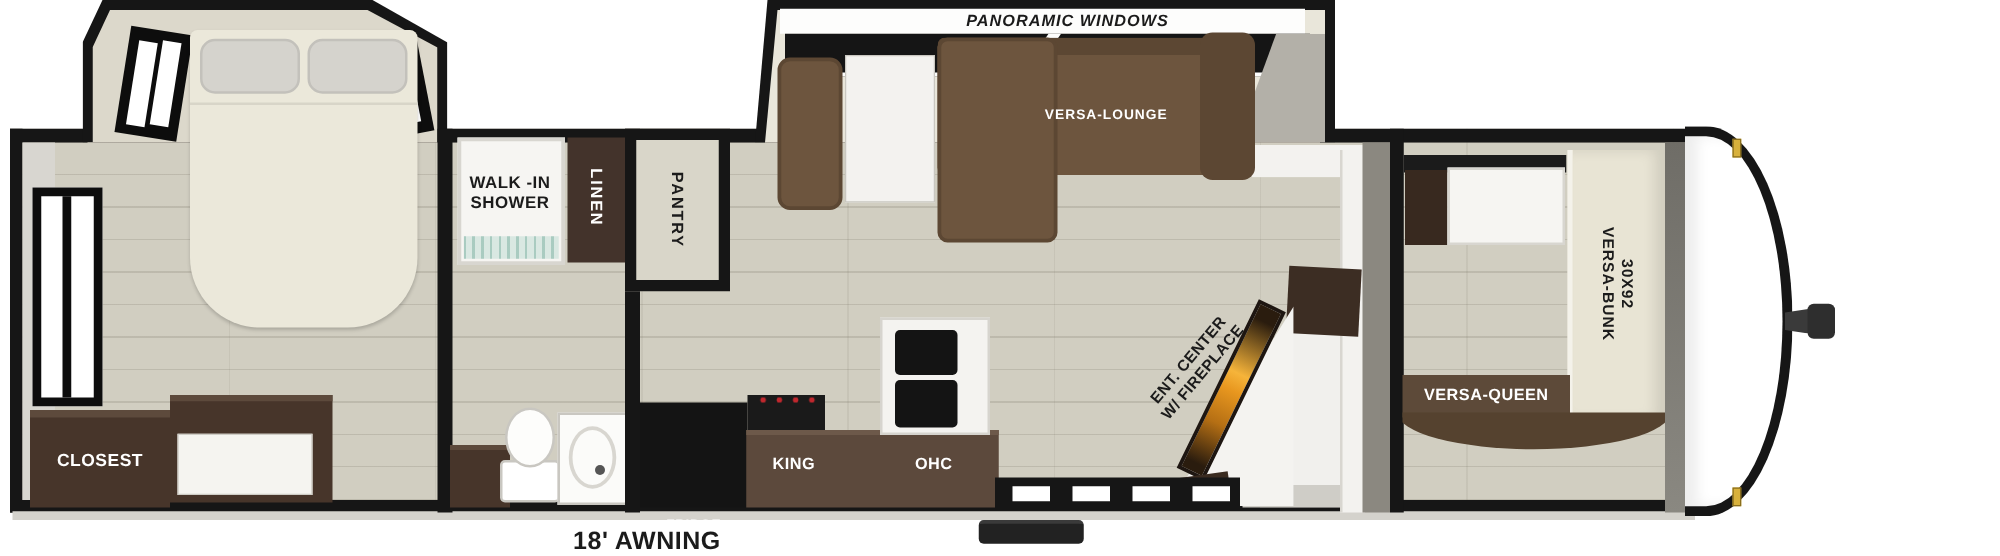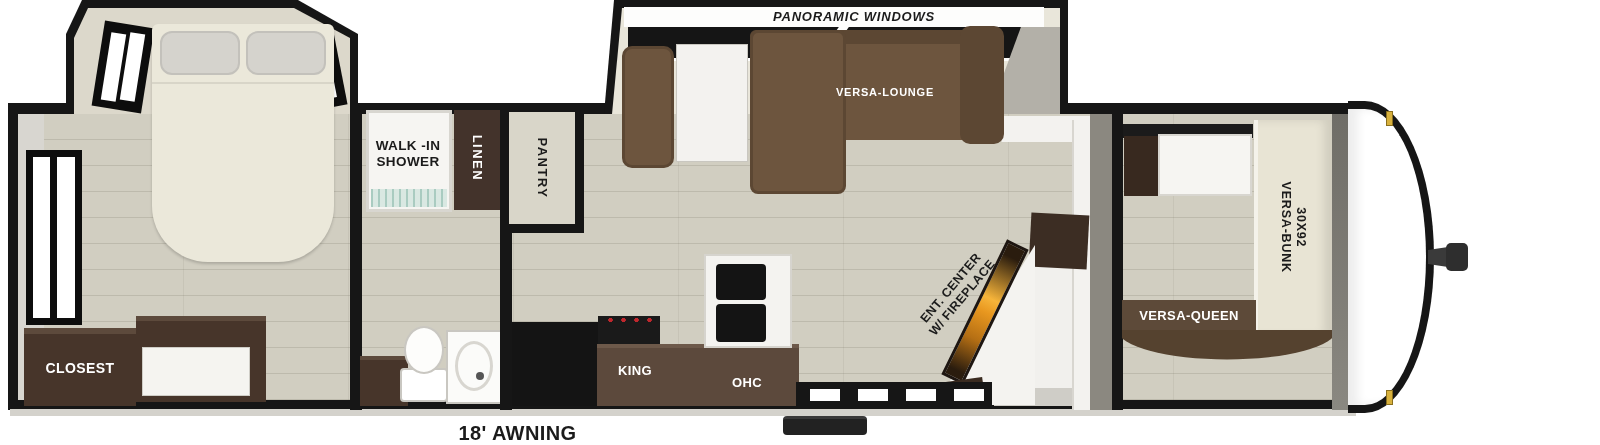--- a/index.html
+++ b/index.html
@@ -85,21 +85,21 @@
   <div class="abs" style="left:512px;top:322px;width:86px;height:84px;background:var(--appliance);"></div>
   <div class="lbl w" style="left:512px;top:372px;width:86px;font-size:11px;margin-top:42px;">FRIDGE</div>
 
   <div class="abs" style="left:598px;top:316px;width:62px;height:32px;background:#1a1a1a;">
     <div class="abs" style="left:6px;top:2px;width:50px;height:4px;
                 background-image:radial-gradient(circle 2px,#c0272d 2px,transparent 2.5px);
                 background-size:13px 4px;background-repeat:repeat-x;"></div>
   </div>
   <div class="abs" style="left:597px;top:344px;width:202px;height:62px;background:var(--counter);border-top:4px solid #6d594a;box-sizing:border-box;"></div>
   <div class="lbl w" style="left:600px;top:363px;width:70px;font-size:13px;">KING</div>
-  <div class="lbl w" style="left:707px;top:375px;width:80px;font-size:13px;">OHC</div>
+  <div class="lbl w" style="left:707px;top:363px;width:80px;font-size:13px;">OHC</div>
 
   <div class="abs" style="left:704px;top:254px;width:88px;height:94px;background:#f4f3f0;border:2px solid #d6d4ce;box-sizing:border-box;">
     <div class="abs" style="left:10px;top:8px;width:50px;height:36px;background:var(--appliance);border-radius:4px;"></div>
     <div class="abs" style="left:10px;top:48px;width:50px;height:38px;background:var(--appliance);border-radius:4px;"></div>
   </div>
 
   <div class="abs" style="left:1008px;top:248px;width:84px;height:158px;background:#f1f0ed;clip-path:polygon(28% 0,100% 0,100% 100%,0 100%);"></div>
   <div class="abs" style="left:994px;top:388px;width:100px;height:18px;background:#cfcdc7;"></div>
   <div class="abs" style="left:985px;top:116px;width:106px;height:26px;background:#f3f2ef;clip-path:polygon(0 0,100% 0,100% 100%,16% 100%);"></div>
   <div class="abs" style="left:1072px;top:120px;width:20px;height:290px;background:#f3f2ef;border-left:2px solid #d8d6d0;box-sizing:border-box;"></div>

